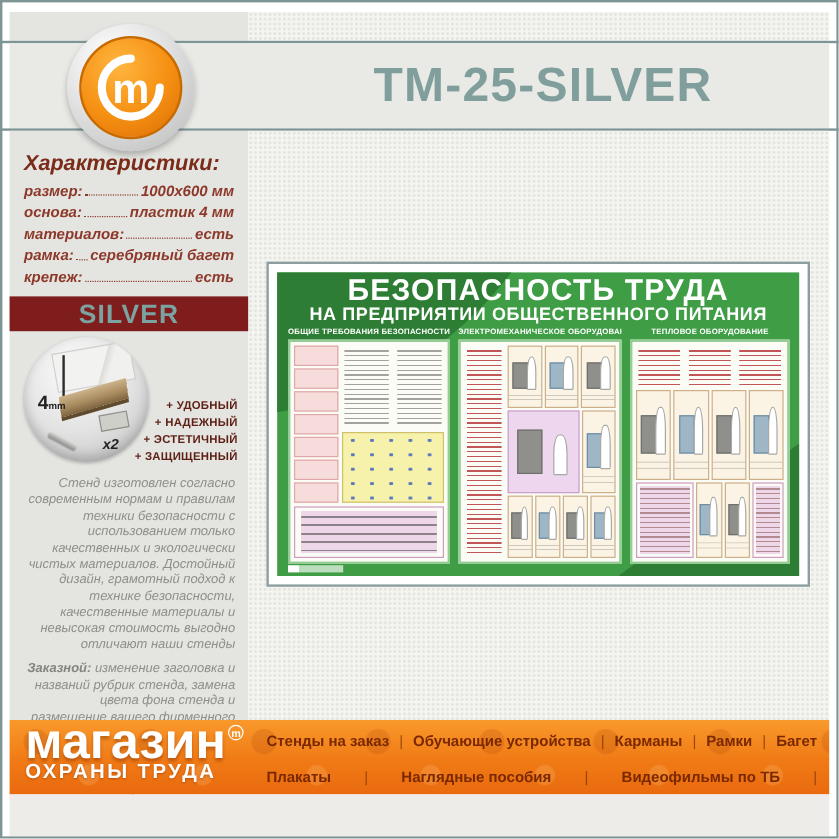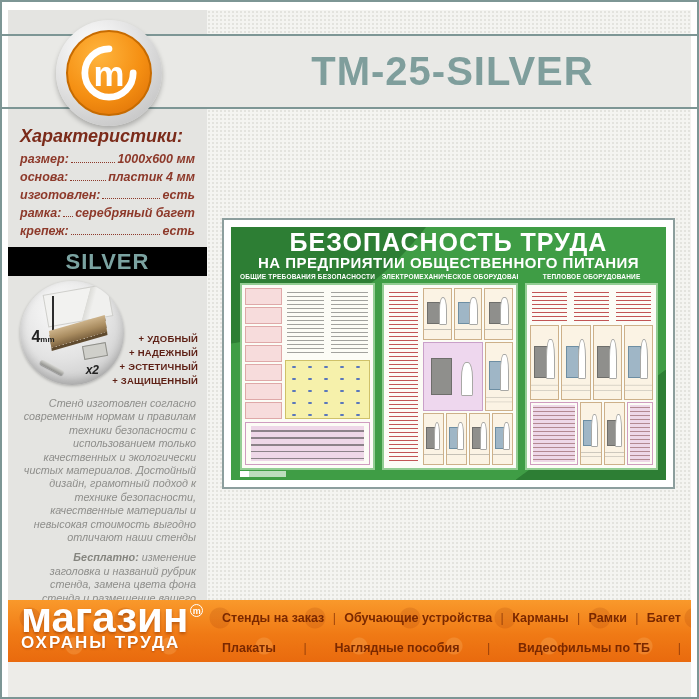--- a/index.html
+++ b/index.html
@@ -27,21 +27,21 @@
 
   #page-title {left:225px; top:36px; width:455px; height:71px; display:flex; align-items:center;
      justify-content:center; font-size:40px; font-weight:bold; color:#7f9e9c; letter-spacing:1px;}
 
   
   #sidebar {left:8px; top:109px; width:199px; height:491px; background:#e4e4e1;}
   .char-heading {margin:17px 12px 5px 12px; font-size:18px; font-weight:bold; font-style:italic; color:#7b2b1a;}
   .spec-row {display:flex; align-items:baseline; margin:4px 12px 0 12px; font-size:12.5px;
      font-style:italic; font-weight:bold; color:#8d392a; line-height:14px;}
   .spec-leader {flex:1; border-bottom:1.5px dotted #8d392a; margin:0 2px 2px 2px; min-width:8px;}
-  .silver-band {margin-top:9px; background:#000000; height:29px; display:flex; align-items:center;
+  .silver-band {margin-top:9px; background:#7f1d1d; height:29px; display:flex; align-items:center;
      justify-content:center; font-size:22px; font-weight:bold; color:#7ba3a1; letter-spacing:1px;}
 
   .detail-wrap {position:relative; height:116px;}
   .detail-circle {position:absolute; left:12px; top:5px; width:104px; height:104px; border-radius:50%;
      background: radial-gradient(circle at 40% 28%, #fbfbfb 0%, #e3e3e3 50%, #bcbcbc 100%);
      box-shadow: inset 0 -5px 9px rgba(0,0,0,.18), 0 1px 3px rgba(0,0,0,.25); overflow:hidden;}
   .canvas-swatch {position:absolute; left:24%; top:8%; width:62%; height:30%; background:
      linear-gradient(115deg,#f2f2f0 60%, #dcdcd8 61%, #f0f0ee 70%); transform:rotate(-10deg); border:1px solid #cfcfcb;}
   .frame-profile {position:absolute; left:28%; top:40%; width:56%; height:16%;
      background: linear-gradient(#cdb38a 0%, #a98c60 55%, #7d6340 100%);
@@ -184,21 +184,21 @@
       <span>размер:</span>
       <span class="spec-leader"></span>
       <span>1000х600 мм</span>
     </div>
     <div class="spec-row">
       <span>основа:</span>
       <span class="spec-leader"></span>
       <span>пластик 4 мм</span>
     </div>
     <div class="spec-row">
-      <span>изготовлен:</span>
+      <span>материалов:</span>
       <span class="spec-leader"></span>
       <span>есть</span>
     </div>
     <div class="spec-row">
       <span>рамка:</span>
       <span class="spec-leader"></span>
       <span>серебряный багет</span>
     </div>
     <div class="spec-row">
       <span>крепеж:</span>
@@ -221,21 +221,21 @@
       <div class="features">
         <div class="feature-item">+ УДОБНЫЙ</div>
         <div class="feature-item">+ НАДЕЖНЫЙ</div>
         <div class="feature-item">+ ЭСТЕТИЧНЫЙ</div>
         <div class="feature-item">+ ЗАЩИЩЕННЫЙ</div>
       </div>
     </div>
 
     <div class="sidebar-text">
       <p><span>Стенд изготовлен согласно современным нормам и правилам техники безопасности с использованием только качественных и экологически чистых материалов. Достойный дизайн, грамотный подход к технике безопасности, качественные материалы и невысокая стоимость выгодно отличают наши стенды</span></p>
-      <p><b>Бесплатно:</b><span> изменение заголовка и названий рубрик стенда, замена цвета фона стенда и размещение вашего фирменного логотипа</span></p>
+      <p><b>Заказной:</b><span> изменение заголовка и названий рубрик стенда, замена цвета фона стенда и размещение вашего фирменного логотипа</span></p>
       <p><b>Заказной стенд:</b><span> при изменении содержимого стенда (карманов или плакатов) - он считается заказным и его стоимость рассчитывается отдельно</span></p>
 
     </div>
   </div>
 
   <div class="zone dotbg" id="main">
     <div id="poster-frame">
       <div id="poster">
         <div class="arc"></div>
         <div class="wedge"></div>

